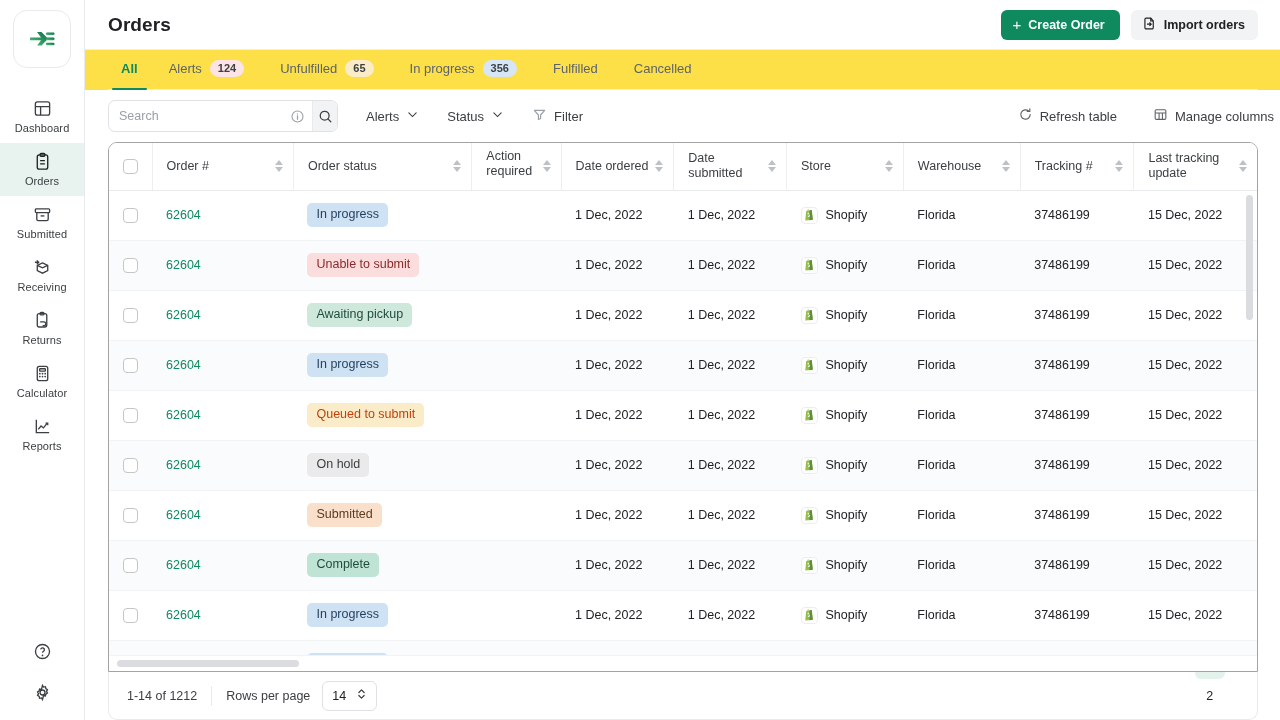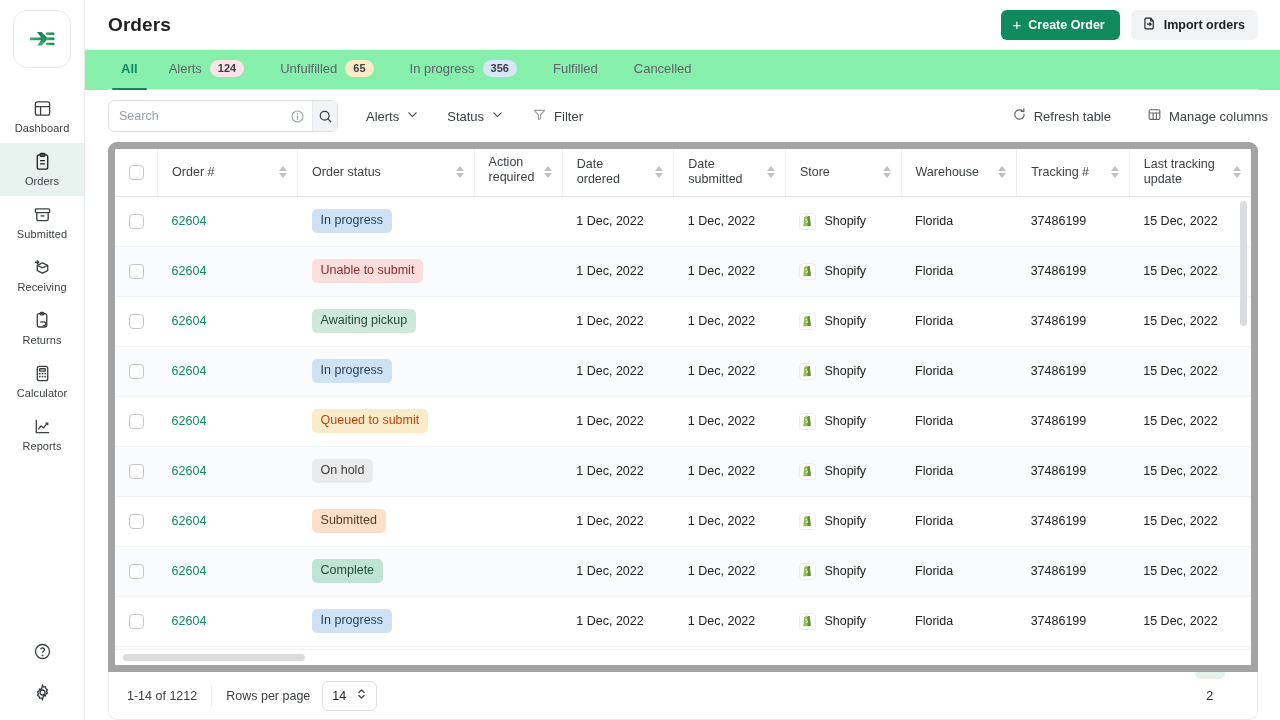--- a/index.html
+++ b/index.html
@@ -79,21 +79,21 @@
   }
   .btn-primary { background: #0f8a5f; color: #fff; font-weight: 600; padding: 0 15px 0 12px; }
   .btn-secondary { background: #f1f3f4; color: #202124; font-weight: 600; padding: 0 13px 0 11px; }
   .plus { font-size: 15px; line-height: 1; font-weight: 400; }
 
   
   .tabs-wrap {
     flex: 0 0 40px; height: 40px;
     padding: 0 22px 0 23px;
     display: flex; align-items: flex-end;
-    background: #86efac;
+    background: #fde047;
   }
   .tabs {
     display: flex; align-items: flex-end; gap: 0;
     border-bottom: 1px solid #eceef0;
     width: 100%; height: 100%;
   }
   .tab {
     height: 100%;
     display: flex; align-items: center; gap: 8px;
     padding: 0 18px; cursor: pointer;
@@ -108,21 +108,21 @@
   }
   .tab-badge {
     font-size: 11px; font-weight: bold; color: #3c4043;
     border-radius: 11px; padding: 2px 8px 3px; line-height: 12px;
   }
 
   
   .toolbar {
     flex: 0 0 52px; height: 52px;
     display: flex; align-items: center;
-    padding: 0 12px 0 23px;
+    padding: 0 6px 0 23px;
     background: #fff;
   }
   .search-box {
     width: 230px; height: 32px;
     border: 1px solid #dfe1e5; border-radius: 7px;
     display: flex; align-items: center; overflow: hidden;
     background: #fff;
   }
   .search-input {
     flex: 1; border: none; outline: none; height: 100%;
@@ -140,21 +140,21 @@
     display: flex; align-items: center; gap: 7px;
     font-size: 13px; color: #3c4043; cursor: pointer;
     margin-left: 28px; white-space: nowrap;
   }
   .tb-right { margin-left: auto; display: flex; align-items: center; }
   .tb-right .tb-item { margin-left: 36px; }
 
   
   .table-card {
     margin: 0 22px 0 23px;
-    border: 7px solid #a3a3a3;
+    border: 1px solid #a3a3a3;
     border-radius: 9px 9px 0 0;
     flex: 1; min-height: 0;
     display: flex; flex-direction: column;
     overflow: hidden; background: #fff;
     position: relative;
   }
   .table-scroll { flex: 1; overflow: hidden; position: relative; }
   table { border-collapse: collapse; width: 100%; table-layout: fixed; }
   thead th {
     background: #fff; font-size: 12.5px; color: #3c4043; font-weight: 400;

